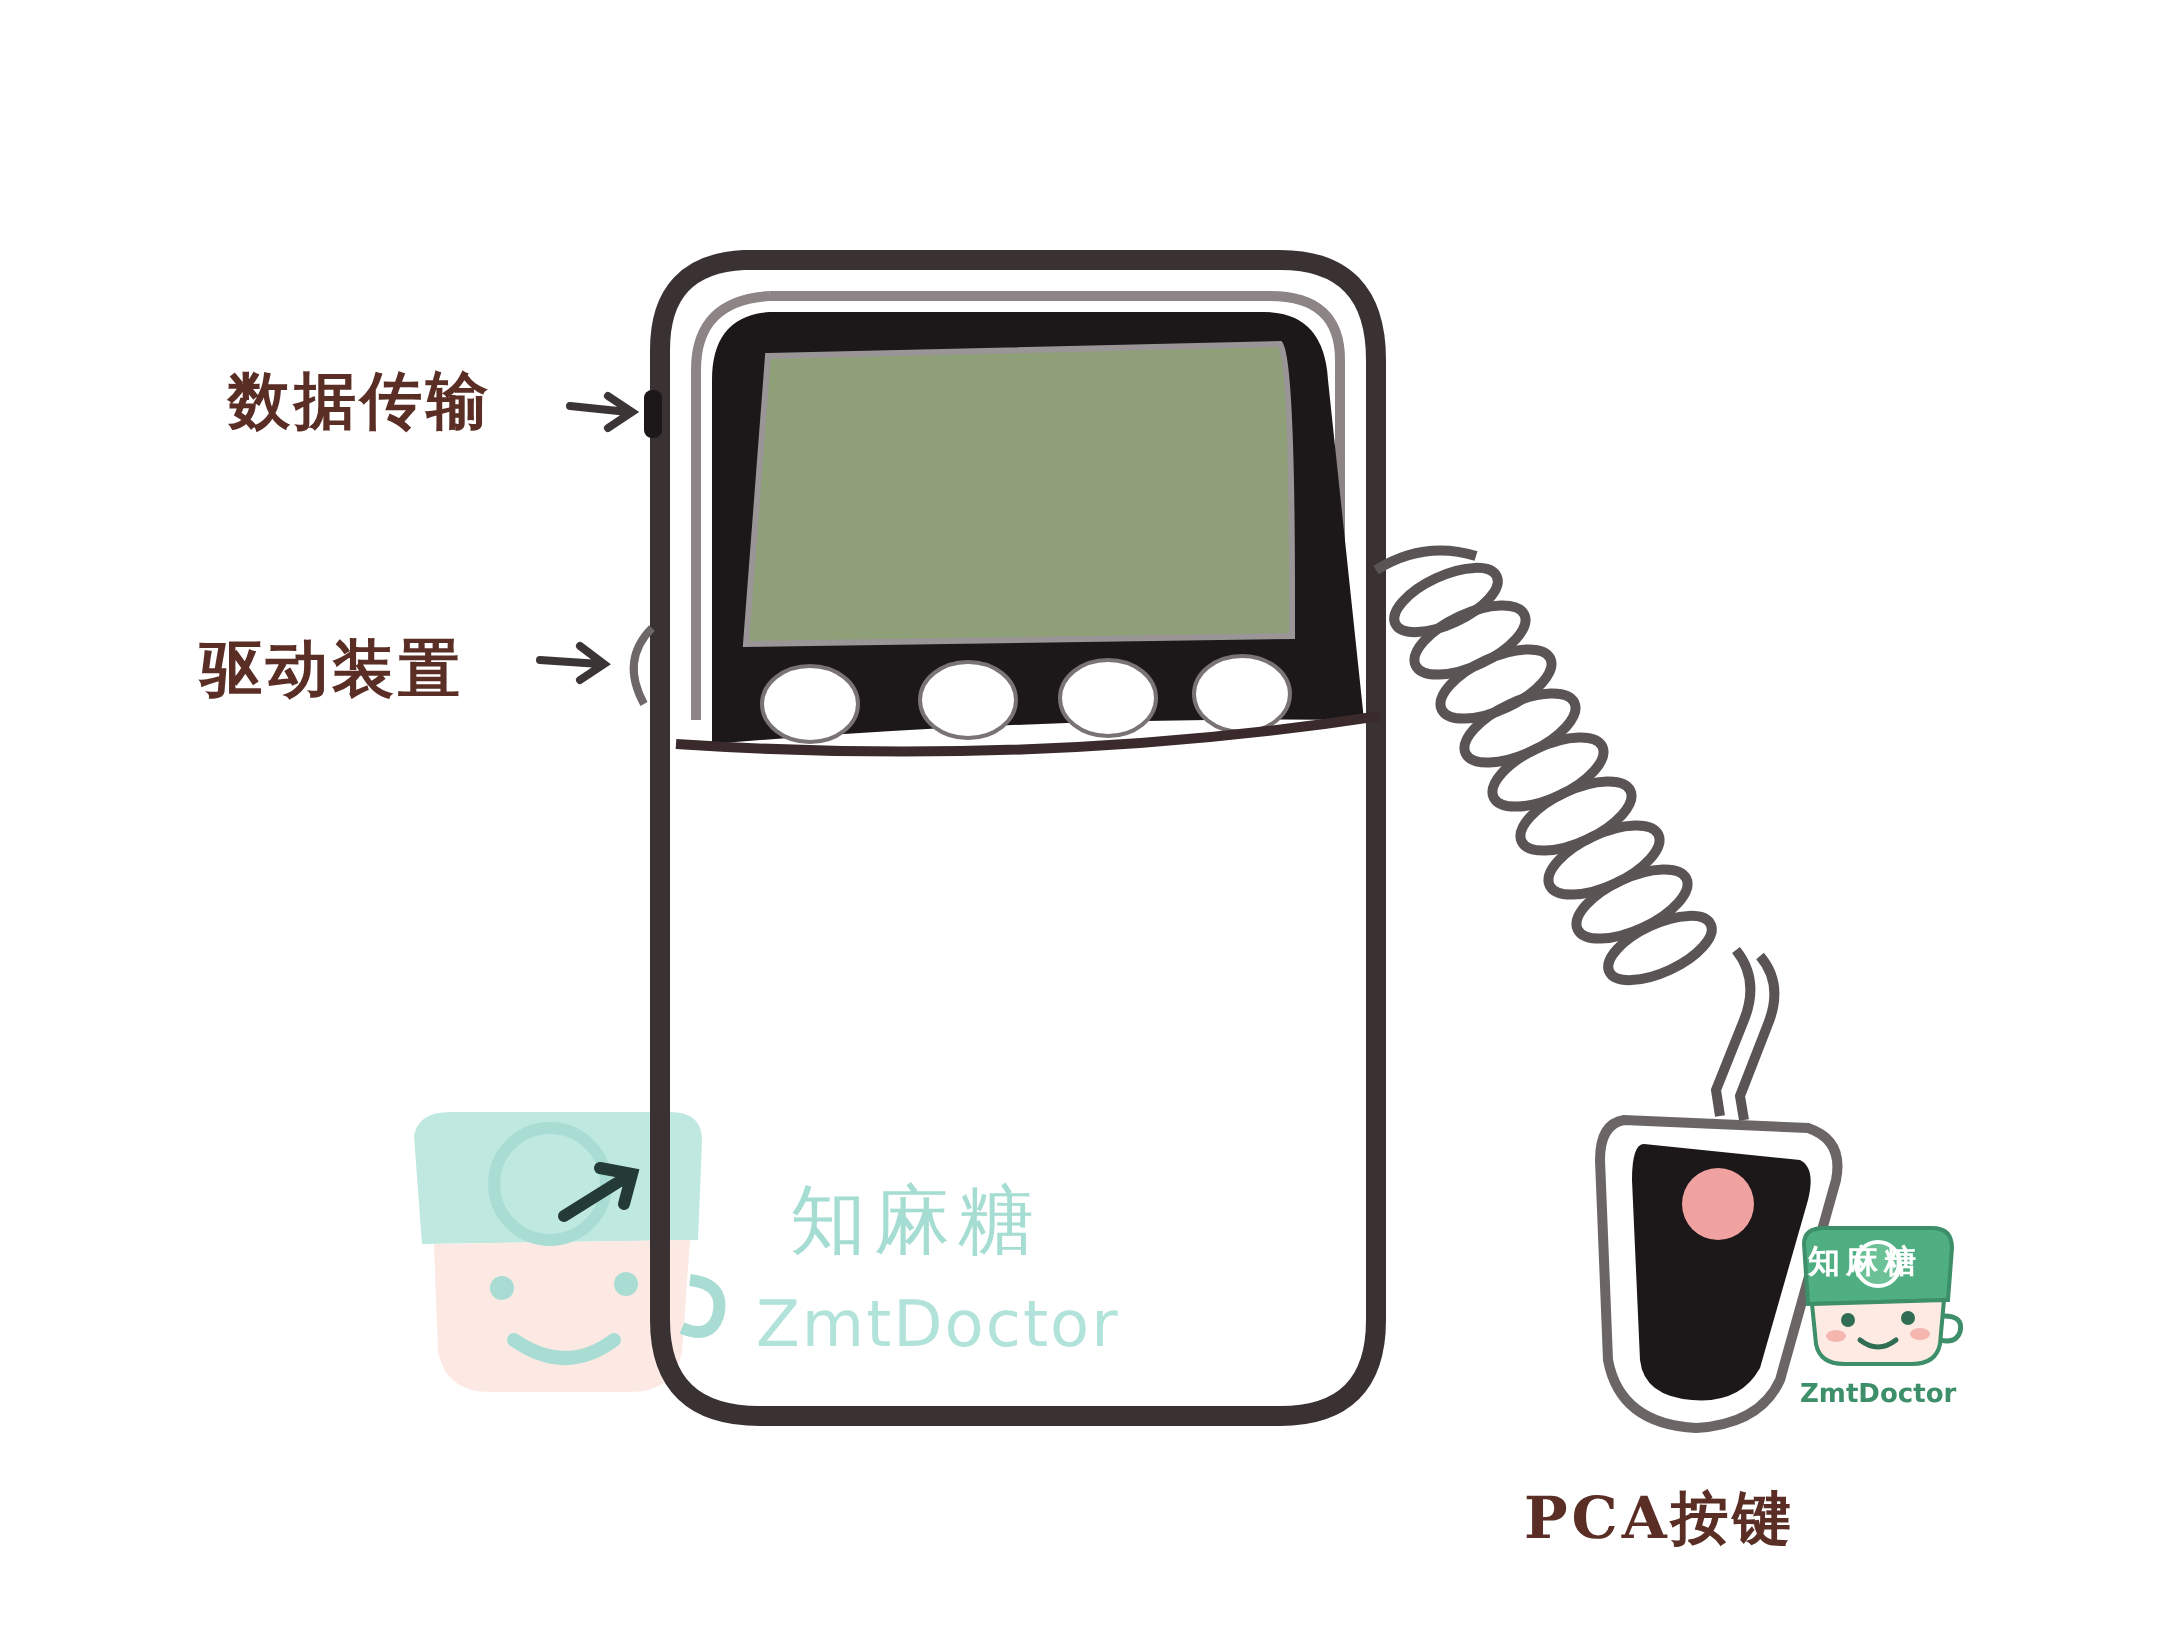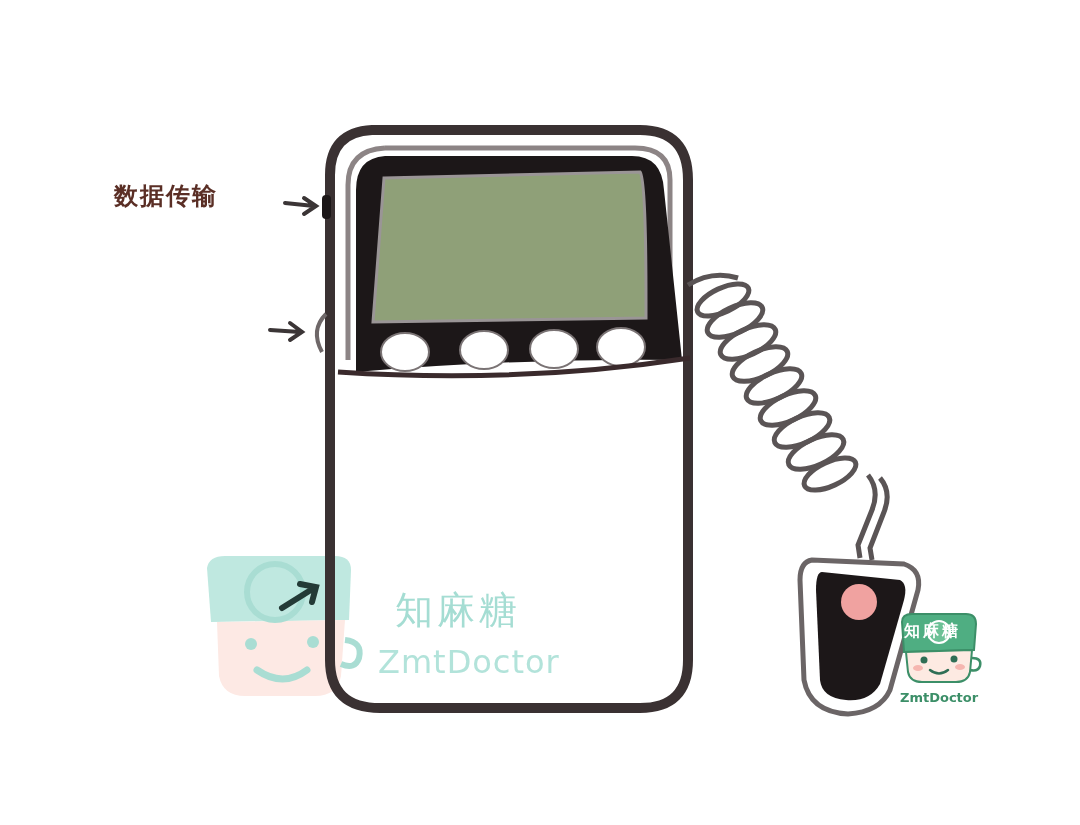--- a/index.html
+++ b/index.html
@@ -1,18 +1,18 @@
 <!DOCTYPE html>
 <html><head>
 <meta charset="utf-8">
 <style>
   html,body{margin:0;padding:0;background:#ffffff;}
   body{width:1080px;height:825px;position:relative;overflow:hidden;font-family:"DejaVu Sans",sans-serif;}
   #stage{position:absolute;left:0;top:0;width:1080px;height:825px;}
-  .label{position:absolute;font-family:"DejaVu Serif",serif;font-weight:bold;font-size:24px;letter-spacing:2px;white-space:nowrap;}
+  .label{position:absolute;font-family:"DejaVu Serif",serif;font-weight:bold;font-size:31px;letter-spacing:2px;white-space:nowrap;}
   .wm-text{position:absolute;white-space:nowrap;}
 </style>
 </head>
 <body>
 
 <div id="stage">
 
   <svg style="position:absolute;left:195px;top:548px" width="175" height="160" viewBox="0 0 175 160">
     <path d="M12 20 Q14 8 30 8 L140 8 Q156 8 156 22 L154 72 L16 74 Z" fill="#bfe8e0"></path>
     <path d="M22 74 L150 72 L146 128 Q142 148 120 148 L50 148 Q28 148 24 128 Z" fill="#fde9e4"></path>
@@ -79,13 +79,15 @@
     <circle cx="58" cy="49" r="3.5" fill="#2f6e55"></circle>
     <ellipse cx="22" cy="58" rx="5" ry="3" fill="#f6b6b0"></ellipse>
     <ellipse cx="64" cy="57" rx="5" ry="3" fill="#f6b6b0"></ellipse>
     <path d="M34 60 Q43 67 52 60" fill="none" stroke="#2f6e55" stroke-width="2.5" stroke-linecap="round"></path>
     <path d="M76 48 Q86 48 84 56 Q82 62 74 60" fill="none" stroke="#3c8f68" stroke-width="2.5"></path>
   </svg>
   <div class="wm-text" style="left:904px;top:621px;font-size:16px;color:#ffffff;font-weight:bold;letter-spacing:3px;">知麻糖</div>
   <div class="wm-text" style="left:900px;top:690px;font-size:13px;color:#3c8f68;font-weight:bold;">ZmtDoctor</div>
 
   <div class="label" style="left:114px;top:180px;color:#5a2e25;">数据传输</div>
+  <div class="label" style="left:100px;top:314px;color:#5a2e25;">驱动装置</div>
+  <div class="label" style="left:762px;top:740px;color:#5a2e25;font-size:29px;">PCA按键</div>
 </div>
 
 </body></html>

